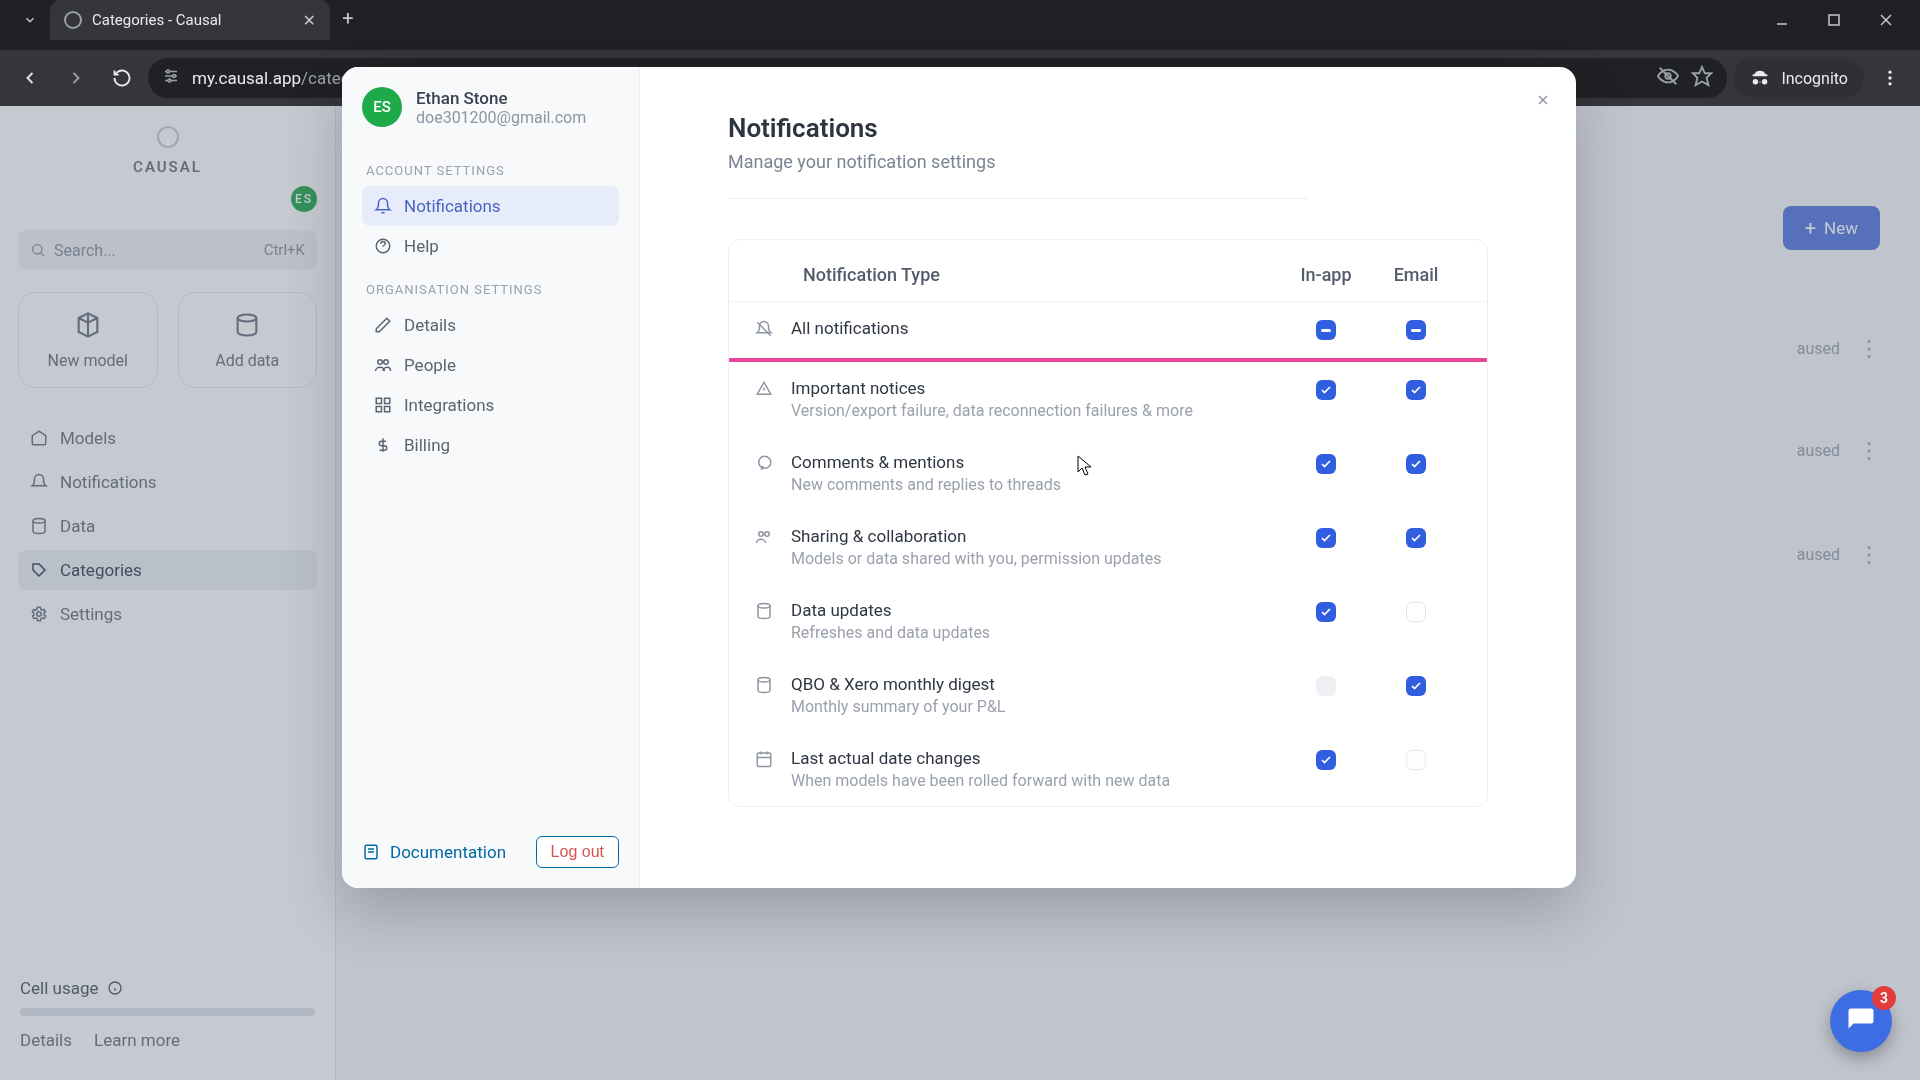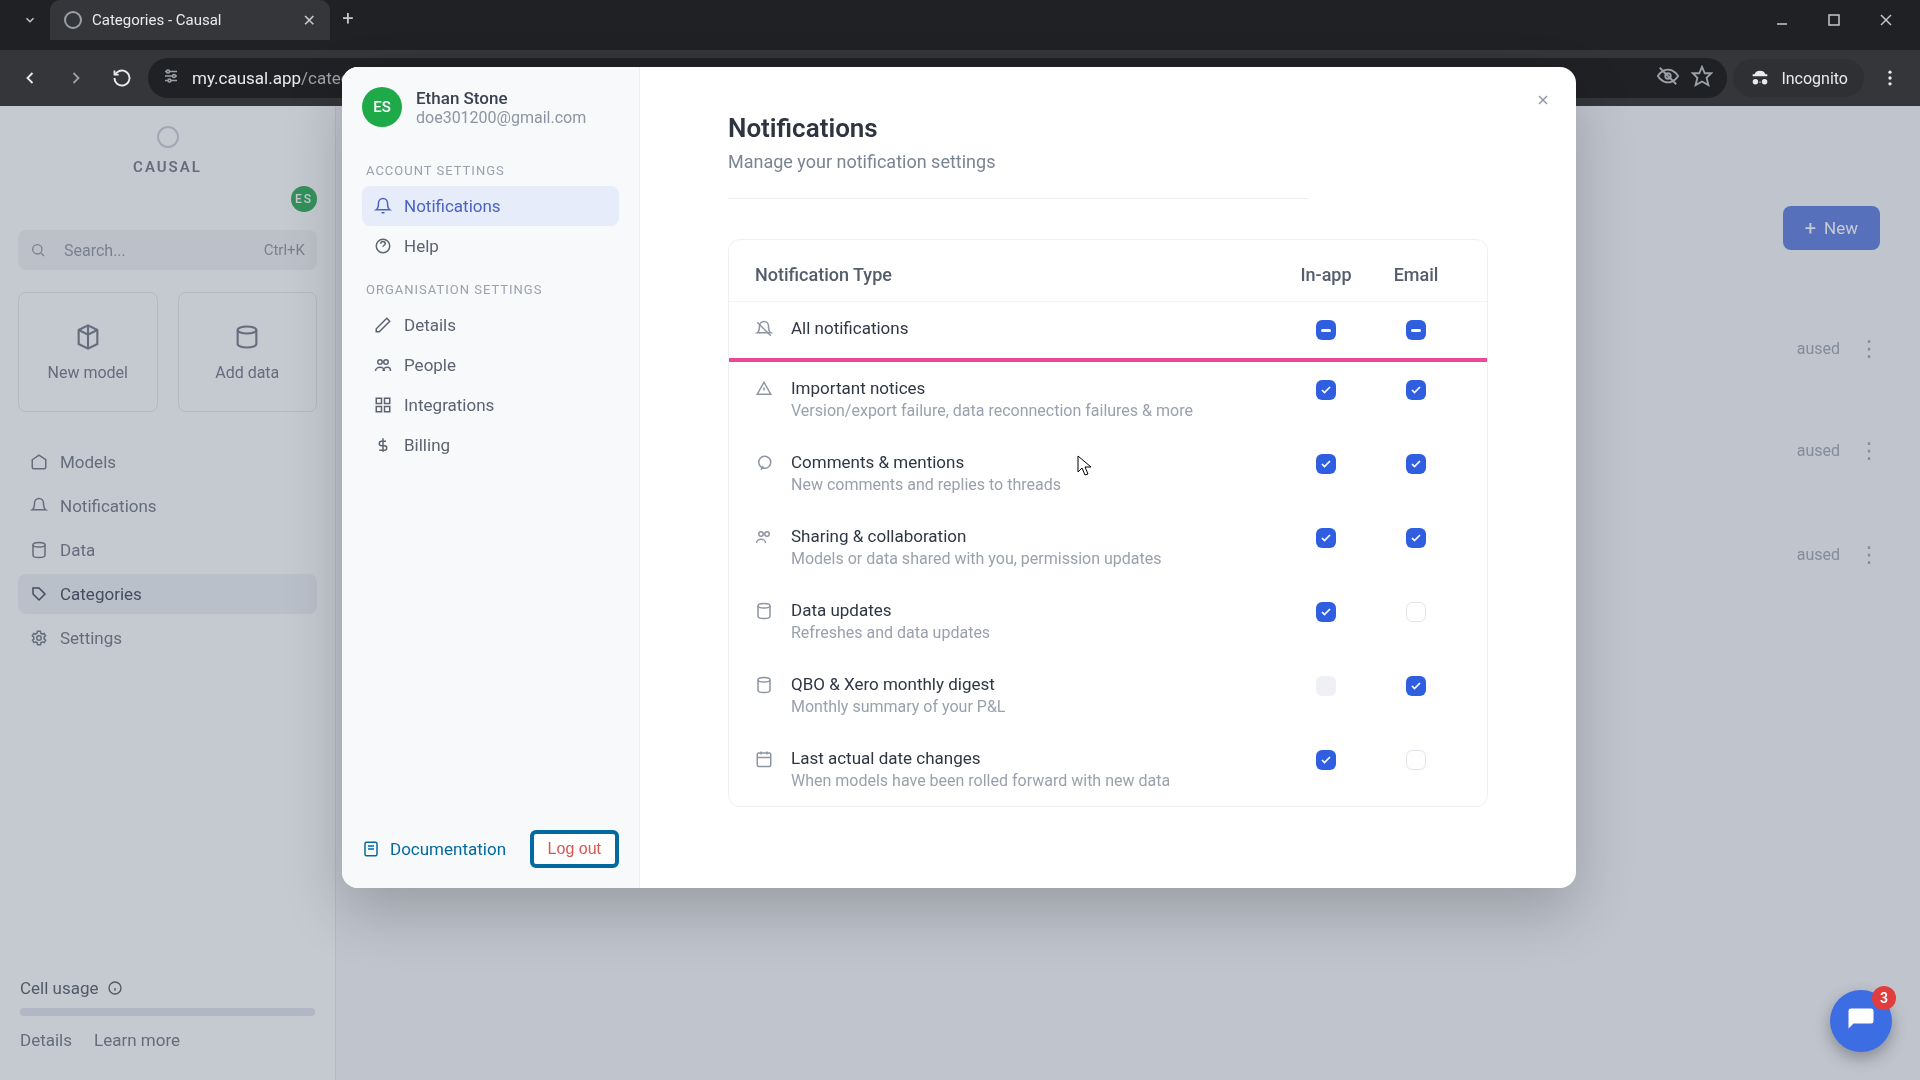--- a/index.html
+++ b/index.html
@@ -37,21 +37,21 @@
 .app-viewport::after { content:''; position:absolute; inset:0; background: rgba(90,100,120,0.35); z-index: 10; }
 
 
 .app-sidebar { width: 336px; border-right: 1px solid #e5e7eb; background: #fff; padding: 20px 18px; display:flex; flex-direction:column; position:relative; }
 .brand { display:flex; align-items:center; gap:10px; color:#6b7280; font-weight:600; letter-spacing:2px; font-size:15px;flex-direction:column; }
 .brand .logo-ring { width:22px; height:22px; border-radius:50%; border:2px solid #c7cdd6; }
 .brand .avatar-badge { margin-left:auto; width:26px; height:26px; border-radius:50%; background:#1faa4a; color:#fff; font-size:12px; display:flex; align-items:center; justify-content:center; font-weight:500; }
 .search-box { margin-top:18px; background:#f1f3f5; border-radius:8px; height:40px; display:flex; align-items:center; padding:0 12px; color:#8a919b; font-size:16px; }
 .search-box .kbd { margin-left:auto; font-size:15px; color:#8a919b; }
 .tile-row { display:flex; gap:20px; margin-top:22px; justify-content:center; }
-.tile { width:140px; height:120px; border:1px solid #e4e7ec; border-radius:8px; background:#fff; display:flex; flex-direction:column; align-items:center; justify-content:center; gap:12px; color:#6b7280; font-size:16px; }
+.tile { width:140px; height:96px; border:1px solid #e4e7ec; border-radius:18px; background:#fff; display:flex; flex-direction:column; align-items:center; justify-content:center; gap:12px; color:#6b7280; font-size:16px; }
 .tile svg { color:#6b7280; }
 .side-nav { margin-top:30px; display:flex; flex-direction:column; gap:4px; }
 .sn-item { display:flex; align-items:center; gap:12px; padding:10px 12px; border-radius:8px; color:#6b7280; font-size:17px; }
 .sn-item.active { background:#eef1f5; color:#374151; }
 .cell-usage { margin-top:auto; padding:10px 2px; }
 .cell-usage .cu-title { color:#4b5563; font-size:17px; display:flex; align-items:center; gap:8px; }
 .cu-bar { height:8px; background:#e0e5eb; border-radius:4px; margin-top:10px; }
 .cu-links { margin-top:14px; display:flex; gap:22px; color:#6b7280; font-size:17px; }
 .foot-help { margin-top:18px; border-top:1px solid #e5e7eb; padding-top:18px; display:flex; align-items:center; gap:12px; color:#6b7280; font-size:17px; }
 .foot-help .spacer { margin-left:auto; }
@@ -71,31 +71,31 @@
 .profile-row { display:flex; align-items:center; gap:14px; margin-bottom:20px; }
 .profile-row .avatar { width:40px; height:40px; border-radius:50%; background:#1faa4a; color:#fff; display:flex; align-items:center; justify-content:center; font-weight:500; font-size:15px; }
 .profile-row .name { color:#3b4250; font-size:17px; font-weight:500; }
 .profile-row .email { color:#8d95a3; font-size:16px; }
 .section-label { color:#9aa1ad; font-size:13px; letter-spacing:1px; margin:16px 4px 8px; text-transform:uppercase; }
 .ms-item { display:flex; align-items:center; gap:12px; padding:10px 12px; border-radius:8px; color:#5c6472; font-size:17px; cursor:pointer; }
 .ms-item .ic { width:18px; display:flex; }
 .ms-item.active { background:#e6ecf9; color:#4a63c4; }
 .sidebar-footer { margin-top:auto; display:flex; align-items:center; gap:12px; padding-top:16px; }
 .doc-link { display:flex; align-items:center; gap:10px; color:#0369a1; font-size:17px; cursor:pointer; flex:1; }
-.logout-btn { border:4px solid #0369a1; background:#fff; color:#d9534f; border-radius:6px; padding:6px 14px; font-size:16px; cursor:pointer; }
+.logout-btn { border:1px solid #0369a1; background:#fff; color:#d9534f; border-radius:6px; padding:6px 14px; font-size:16px; cursor:pointer; }
 
 .modal-main { flex:1; padding: 46px 88px; position:relative; }
 .modal-close { position:absolute; top:18px; right:18px; width:30px; height:30px; border-radius:8px; display:flex; align-items:center; justify-content:center; color:#8d95a3; cursor:pointer; }
 .mm-title { font-size:26px; color:#2e3440; font-weight:650; }
 .mm-sub { color:#7b8493; font-size:18px; margin-top:8px; }
 .divider { height:1px; background:#eceff3; margin:26px 0 40px; width:580px; }
 
 .notif-card { border:1px solid #eceff3; border-radius:12px; padding: 6px 0 0; width: 760px; }
 .notif-header { display:flex; padding: 18px 26px 16px; color:#545d6c; font-size:18px; border-bottom:1px solid #f1f3f6; font-weight:500; }
-.nh-type { flex:1; }
+.nh-type { flex:1;margin-left:48px; }
 .nh-col { width:90px; text-align:center; }
 
 .notif-row { display:flex; align-items:flex-start; padding:16px 26px; }
 .notif-row.first { border-bottom:4px solid #ec4899; }
 .nr-icon { width:20px; margin-right:16px; margin-top:2px; color:#8d95a3; }
 .nr-text { flex:1; }
 .nr-title { color:#2f3744; font-size:17px; font-weight:450; }
 .nr-desc { color:#9aa1ad; font-size:16px; margin-top:3px; }
 .nr-col { width:90px; display:flex; justify-content:center; align-items:flex-start; padding-top:2px; }
 
@@ -208,21 +208,21 @@
     <div class="brand">
       <span class="logo-ring"></span>
       <span>CAUSAL</span>
       <span class="avatar-badge">ES</span>
     </div>
     <div class="search-box">
       <svg width="16" height="16" viewBox="0 0 24 24" fill="none" stroke="currentColor" stroke-width="2">
           <circle cx="11" cy="11" r="7"></circle>
           <line x1="21" y1="21" x2="16.65" y2="16.65"></line>
         </svg>
-      <span style="margin-left:18px">Search...</span>
+      <span style="margin-left:8px">Search...</span>
       <span class="kbd">Ctrl+K</span>
     </div>
     <div class="tile-row">
       <div class="tile">
         <svg width="28" height="28" viewBox="0 0 24 24" fill="none" stroke="currentColor" stroke-width="1.8">
             <path d="M12 2l8 4v12l-8 4-8-4V6l8-4z"></path>
             <path d="M12 2v20M4 6l8 4 8-4"></path>
           </svg>
         <span>New model</span>
       </div>

